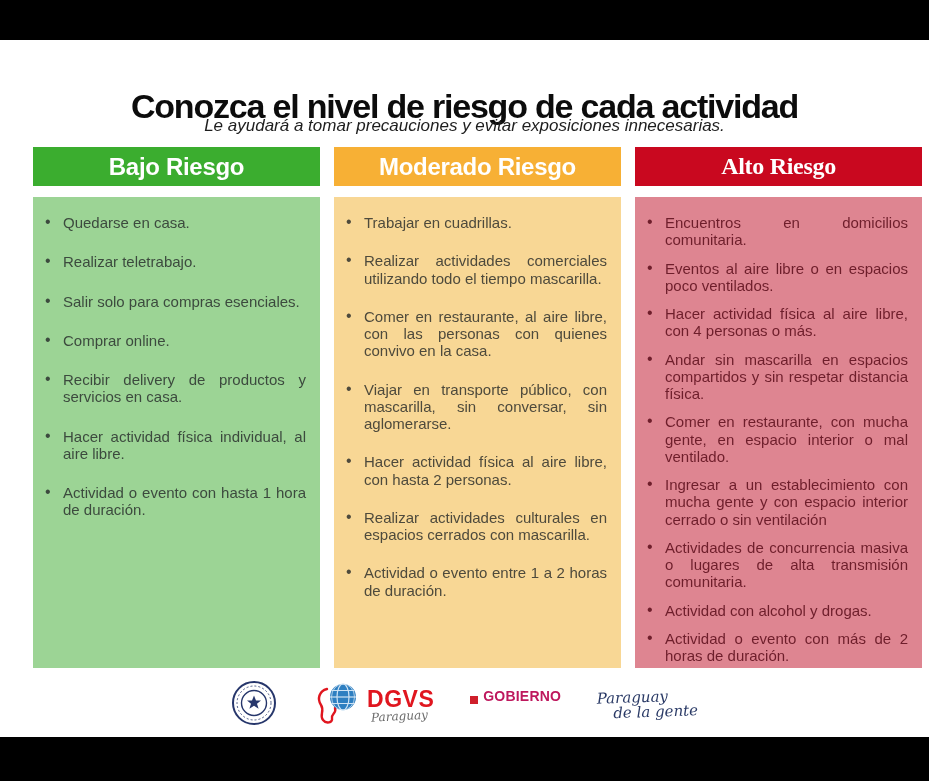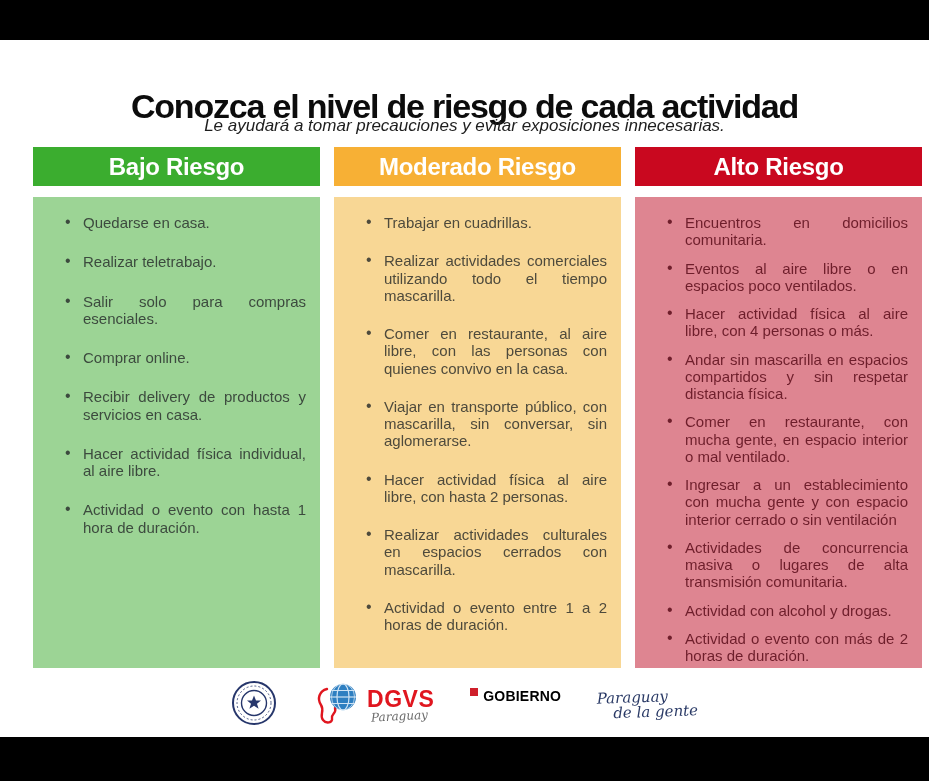--- a/index.html
+++ b/index.html
@@ -25,21 +25,21 @@
     position:absolute;top:147px;left:33px;width:889px;
     display:flex;gap:14px;
   }
   .col{flex:1;display:flex;flex-direction:column;min-width:0;}
   .col-header{
     height:39px;display:flex;align-items:center;justify-content:center;
     color:#ffffff;font-weight:bold;font-size:24px;letter-spacing:-0.3px;
     margin-bottom:11px;
   }
   .col-body{
-    height:471px;box-sizing:border-box;padding:17px 14px 0 22px;overflow:hidden;
+    height:471px;box-sizing:border-box;padding:17px 14px 0 2px;overflow:hidden;
   }
   .col-body ul{list-style:none;margin:0;padding:0;}
   .col-body li{
     position:relative;padding-left:28px;text-align:justify;
     font-size:15px;line-height:1.15;
   }
   .col-body li::before{
     content:"\2022";position:absolute;left:10px;top:-1px;font-size:16px;
   }
   .col-low  li{margin-bottom:22px;}
@@ -58,22 +58,22 @@
 
   .dgvs-art{position:relative;width:52px;height:48px;}
   .dgvs-text{margin-left:-6px;}
   .dgvs-name{font-size:23px;font-weight:bold;color:#e0161f;letter-spacing:0.5px;line-height:1;}
   .dgvs-sub{
     font-family:"DejaVu Serif", serif;font-style:italic;font-size:12px;
     color:#6c6c6c;margin-top:-2px;margin-left:4px;transform:rotate(-3deg);
   }
 
   .gob{display:flex;flex-direction:column;gap:2px;}
-  .gob-row{display:flex;align-items:flex-start;gap:5px;
-    font-size:14px;font-weight:bold;color:#000000;letter-spacing:0.2px;margin-top:45px;}
+  .gob-row{display:flex;align-items:flex-end;gap:5px;
+    font-size:14px;font-weight:bold;color:#be185d;letter-spacing:0.2px;margin-top:45px;}
   .sq{width:8px;height:8px;display:inline-block;}
   .sq-red{background:#cf1f2b;}
   .sq-blue{background:#26366b;}
 
   .script-logo{
     font-family:"DejaVu Serif", serif;font-style:italic;
     color:#2a3a66;font-size:15px;line-height:1.0;transform:rotate(-2deg);
   }
   .script-logo .indent{margin-left:16px;}
 </style>
@@ -113,21 +113,21 @@
             <li>Comer en restaurante, al aire libre, con las personas con quienes convivo en la casa.</li>
             <li>Viajar en transporte público, con mascarilla, sin conversar, sin aglomerarse.</li>
             <li>Hacer actividad física al aire libre, con hasta 2 personas.</li>
             <li>Realizar actividades culturales en espacios cerrados con mascarilla.</li>
             <li>Actividad o evento entre 1 a 2 horas de duración.</li>
           </ul>
       </div>
     </div>
 
     <div class="col col-high">
-      <div class="col-header" style="background: rgb(201, 8, 31);">Alto Riesgo</div>
+      <div class="col-header" style="background: rgb(201, 8, 31); font-family: Liberation Serif, serif;">Alto Riesgo</div>
       <div class="col-body" style="background: rgb(222, 133, 145); color: rgb(110, 30, 43);">
         <ul>
             <li>Encuentros en domicilios comunitaria.</li>
             <li>Eventos al aire libre o en espacios poco ventilados.</li>
             <li>Hacer actividad física al aire libre, con 4 personas o más.</li>
             <li>Andar sin mascarilla en espacios compartidos y sin respetar distancia física.</li>
             <li>Comer en restaurante, con mucha gente, en espacio interior o mal ventilado.</li>
             <li>Ingresar a un establecimiento con mucha gente y con espacio interior cerrado o sin ventilación</li>
             <li>Actividades de concurrencia masiva o lugares de alta transmisión comunitaria.</li>
             <li>Actividad con alcohol y drogas.</li>

